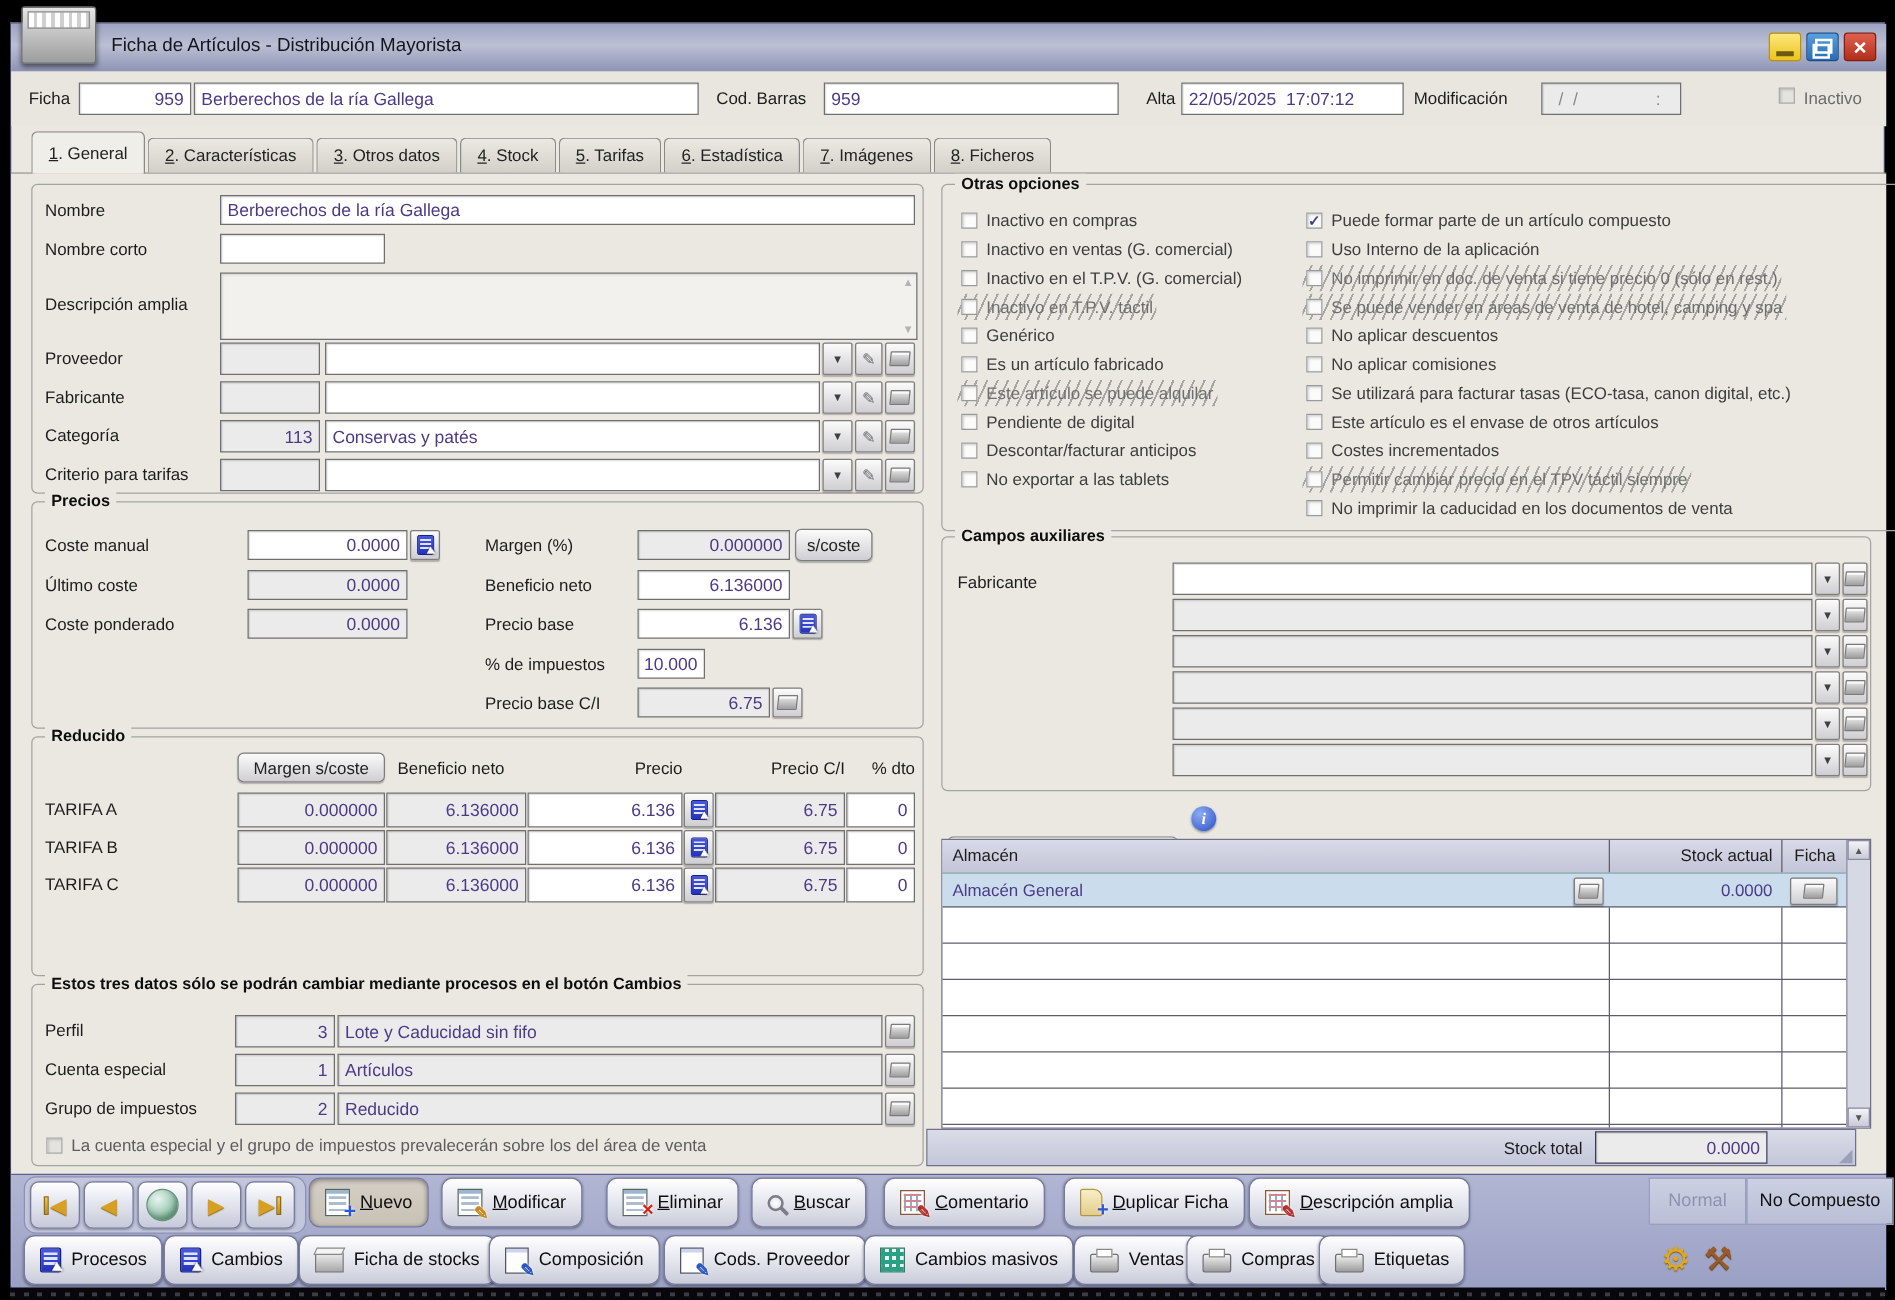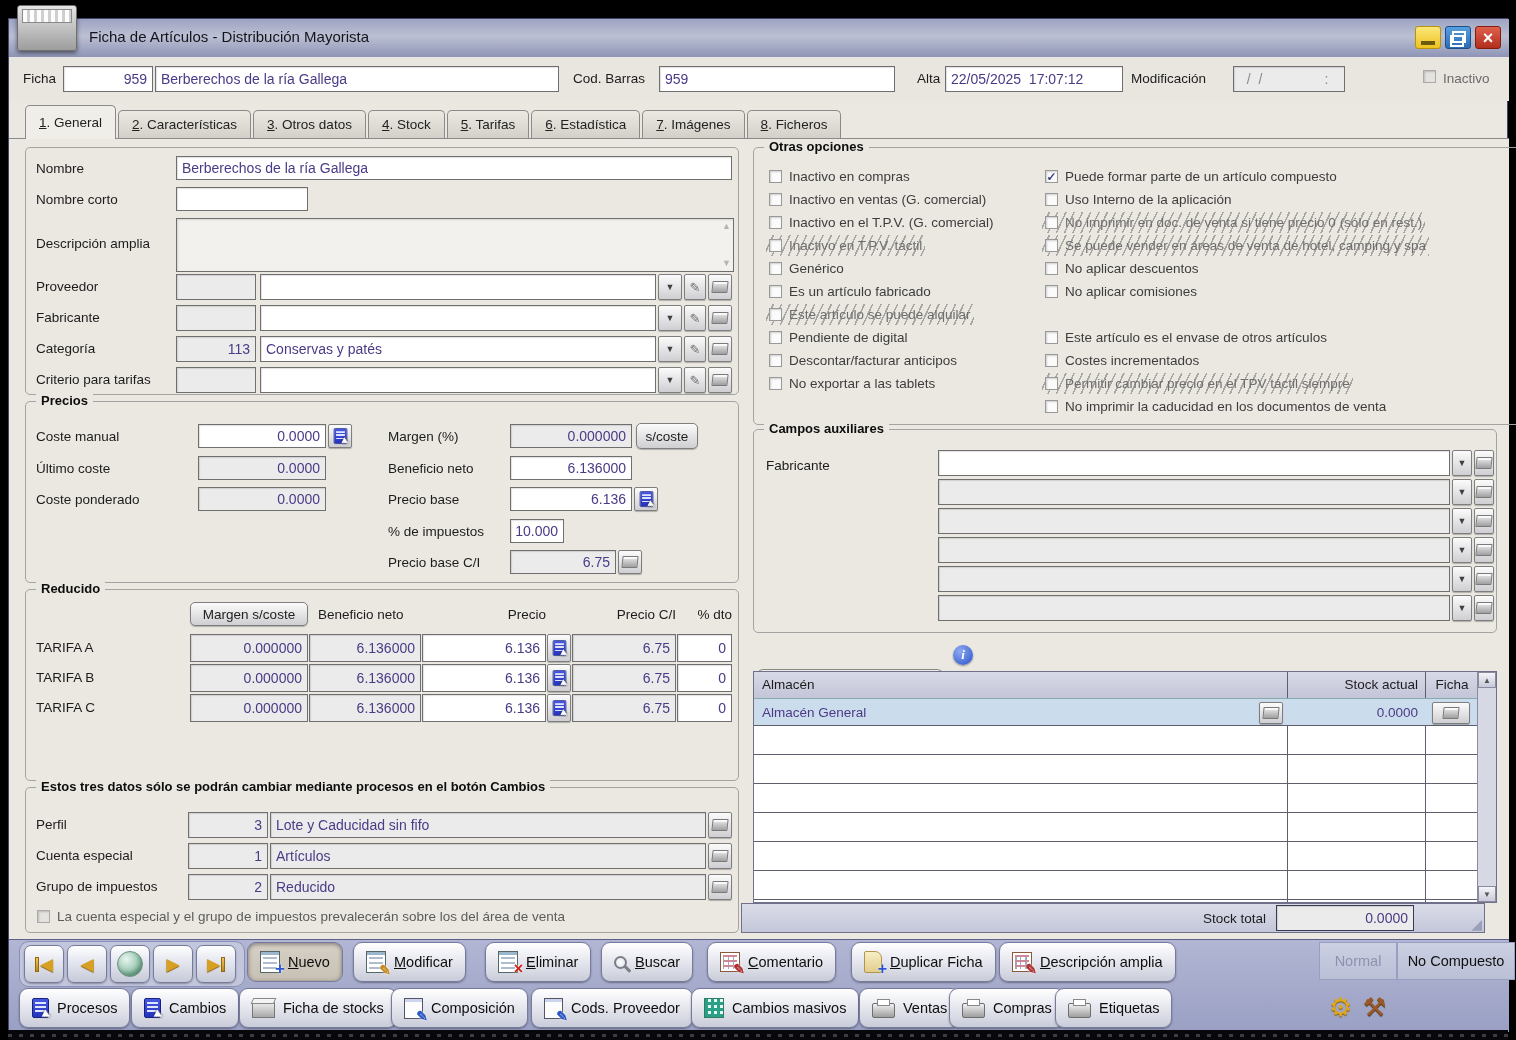--- a/index.html
+++ b/index.html
@@ -369,20 +369,24 @@
           <span>Se puede vender en áreas de venta de hotel, camping y spa</span>
         </div>
       <div class="opt" style="left:288px;top:110px">
           <span class="cb"></span>
           <span>No aplicar descuentos</span>
         </div>
       <div class="opt" style="left:288px;top:133px">
           <span class="cb"></span>
           <span>No aplicar comisiones</span>
         </div>
+      <div class="opt" style="left:288px;top:156px">
+          <span class="cb"></span>
+          <span>Se utilizará para facturar tasas (ECO-tasa, canon digital, etc.)</span>
+        </div>
       <div class="opt" style="left:288px;top:179px">
           <span class="cb"></span>
           <span>Este artículo es el envase de otros artículos</span>
         </div>
       <div class="opt" style="left:288px;top:202px">
           <span class="cb"></span>
           <span>Costes incrementados</span>
         </div>
       <div class="opt crossed" style="left:288px;top:225px">
           <span class="cb"></span>

